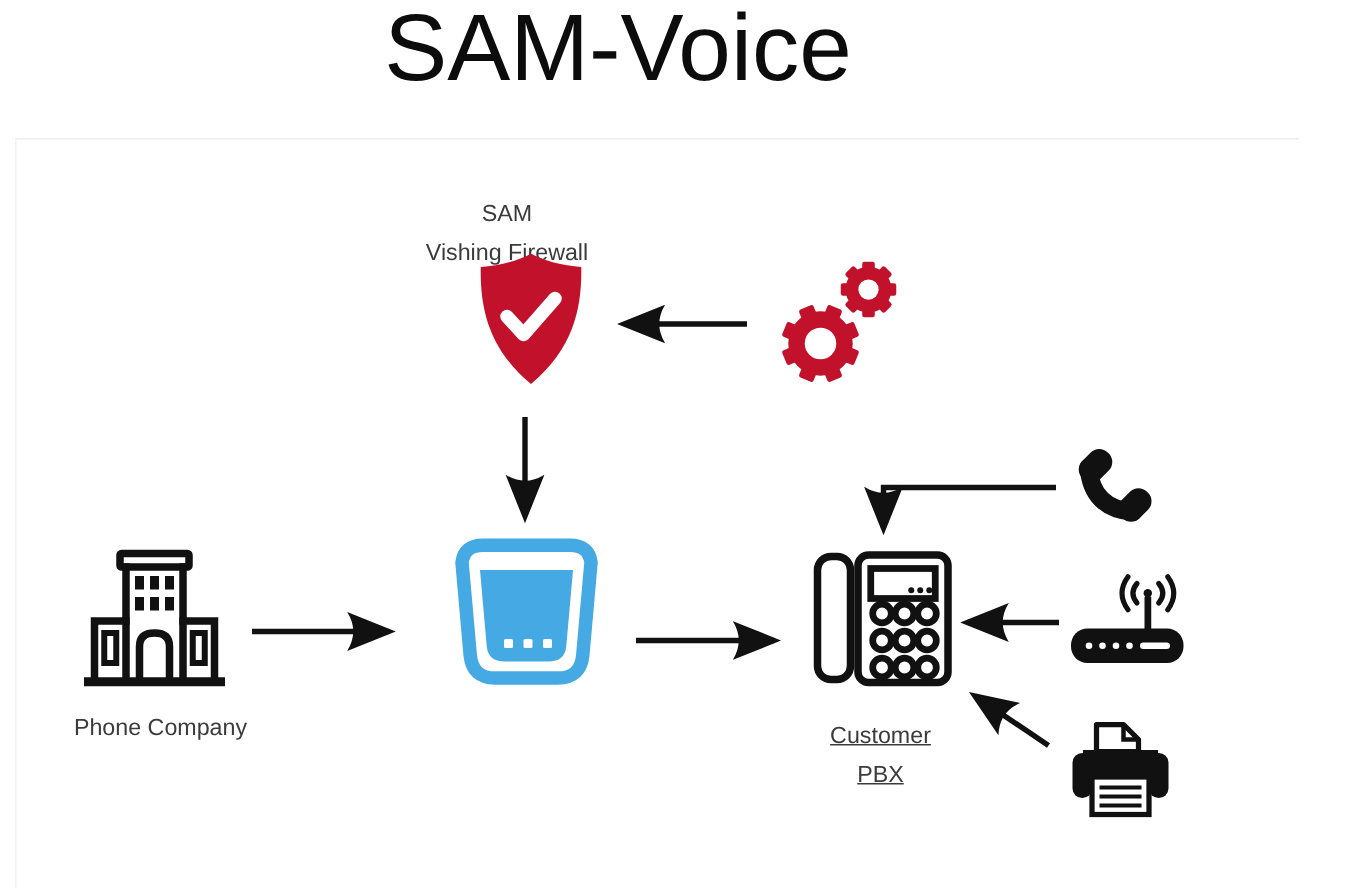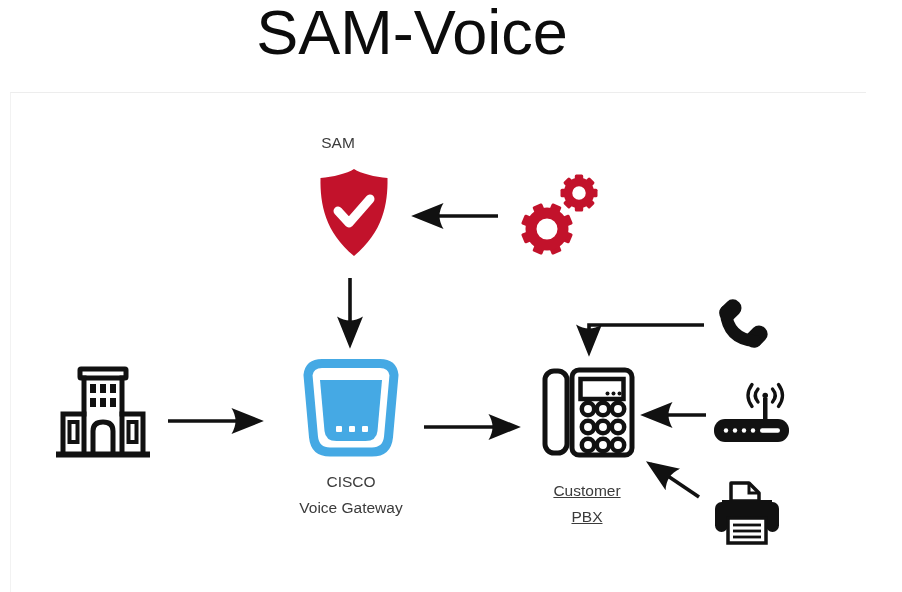--- a/index.html
+++ b/index.html
@@ -44,20 +44,21 @@
         <line x1="168" y1="421" x2="259" y2="421" marker-end="url(#ah)"></line>
         <line x1="424" y1="427" x2="516" y2="427" marker-end="url(#ah)"></line>
         <polyline points="704,325 589,325 589,352" marker-end="url(#ah)"></polyline>
         <line x1="706" y1="415" x2="645" y2="415" marker-end="url(#ah)"></line>
         <line x1="699" y1="497" x2="650" y2="464" marker-end="url(#ah)"></line>
       </g>
     </svg>
 
     <div class="node-label" style="left:327px;top:9px;margin-top:28px;">
       <div>SAM</div>
+      <div>Vishing Firewall</div>
     </div>
     <div class="icon" style="left:302px;top:73px;">
       <svg width="82" height="94" viewBox="0 0 82 94">
         <path d="M41 3 C34 7.5 20 11 7.5 12 C7 38 12 66 41 90 C70 66 75 38 74.5 12 C62 11 48 7.5 41 3 Z" fill="#C2122B"></path>
         <polyline points="25,45 36,57 57,33" fill="none" stroke="#ffffff" stroke-width="9" stroke-linecap="round" stroke-linejoin="round"></polyline>
       </svg>
     </div>
 
     <div class="node-label" style="left:556px;top:9px;">
     </div>
@@ -109,36 +110,33 @@
           <rect x="33" y="19" width="6" height="9"></rect>
           <rect x="43" y="19" width="6" height="9"></rect>
           <rect x="53" y="19" width="6" height="9"></rect>
           <rect x="33" y="33" width="6" height="9"></rect>
           <rect x="43" y="33" width="6" height="9"></rect>
           <rect x="53" y="33" width="6" height="9"></rect>
         </g>
       </svg>
     </div>
     <div class="node-label" style="left:96px;top:380px;">
+      <div>Phone Company</div>
     </div>
 
     <div class="icon" style="left:281px;top:265px;">
       <svg width="118" height="103" viewBox="0 0 118 103">
         <path d="M16 17 Q17.5 5.5 30 5.5 L88 5.5 Q100.5 5.5 102 17 L96.5 79 Q95 94 80 94 L38 94 Q23 94 21.5 79 Z" fill="none" stroke="#45A9E4" stroke-width="9" stroke-linejoin="round"></path>
         <path d="M28 22 L90 22 L85.5 73 Q84.5 83 73.5 83 L44.5 83 Q33.5 83 32.5 73 Z" fill="#45A9E4"></path>
         <g fill="#ffffff">
           <rect x="44" y="68" width="6" height="6" rx="1"></rect>
           <rect x="57" y="68" width="6" height="6" rx="1"></rect>
           <rect x="70" y="68" width="6" height="6" rx="1"></rect>
         </g>
       </svg>
-    </div>
-    <div class="node-label" style="left:340px;top:376px;">
-      <div>CISCO</div>
-      <div>Voice Gateway</div>
     </div>
 
     <div class="icon" style="left:530px;top:274px;">
       <svg width="95" height="90" viewBox="0 0 95 90">
         <g stroke="#111111" fill="none">
           <rect x="4" y="4" width="22" height="82" rx="9" stroke-width="5"></rect>
           <rect x="31" y="3" width="60" height="85" rx="7" stroke-width="5"></rect>
           <rect x="39.5" y="12" width="43" height="20" stroke-width="4.5"></rect>
           <g stroke-width="4.5">
             <circle cx="47" cy="42" r="6.2"></circle>

